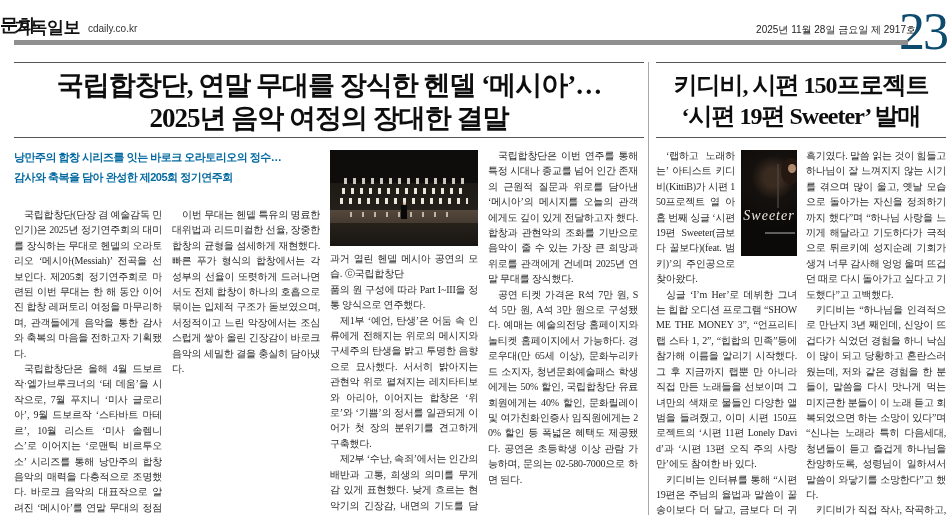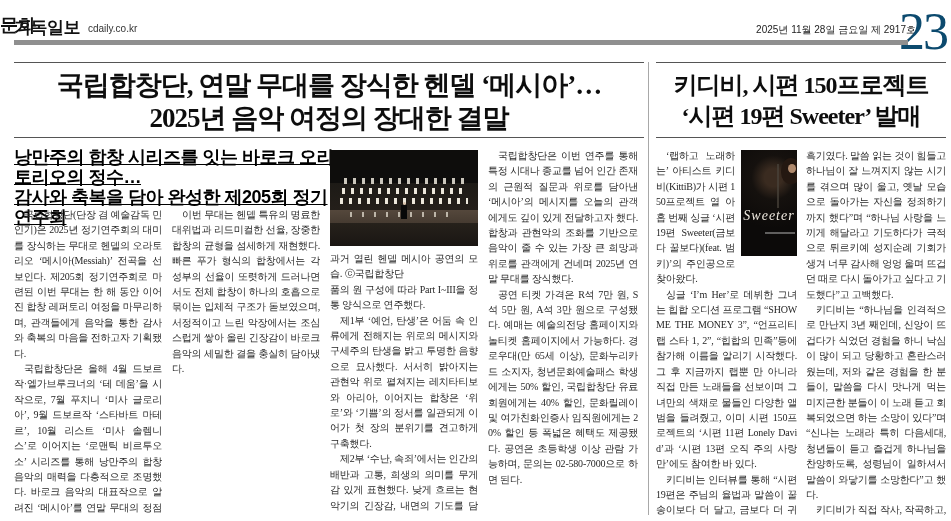--- a/index.html
+++ b/index.html
@@ -23,21 +23,21 @@
   
   .rule{position:absolute;height:1px;background:#555;}
   .v-divider{position:absolute;left:648px;top:62px;width:1px;height:453px;background:#a8a8a8;}
   
   .hl-left{position:absolute;left:14px;top:69px;width:630px;text-align:center;
     font-weight:bold;font-size:27px;line-height:33px;letter-spacing:-1px;color:#0d0d0d;}
   .hl-right{position:absolute;left:656px;top:70px;width:290px;text-align:center;
     font-weight:bold;font-size:24px;line-height:31px;letter-spacing:-1px;color:#0d0d0d;}
   .subtitle{position:absolute;left:14px;top:147px;width:320px;
     font-family:"Liberation Sans","DejaVu Sans",sans-serif;font-weight:bold;
-    font-size:18px;line-height:20px;letter-spacing:-0.5px;color:#000000;text-decoration:underline;}
+    font-size:11px;line-height:20px;letter-spacing:-0.5px;color:#0369a1;}
   
   .col{position:absolute;overflow:hidden;}
   .col p{margin:0;font-size:10px;line-height:15.4px;text-align:justify;
     word-break:break-all;letter-spacing:-0.2px;color:#262626;}
   .col p.ind{text-indent:10px;}
   #col-l1{left:14px;top:207px;width:148px;height:308px;}
   #col-l2{left:172px;top:207px;width:148px;height:308px;}
   #col-l3{left:330px;top:150px;width:148px;height:365px;}
   #col-l4{left:488px;top:148px;width:150px;height:367px;}
   #col-r1{left:656px;top:148px;width:141px;height:367px;}

